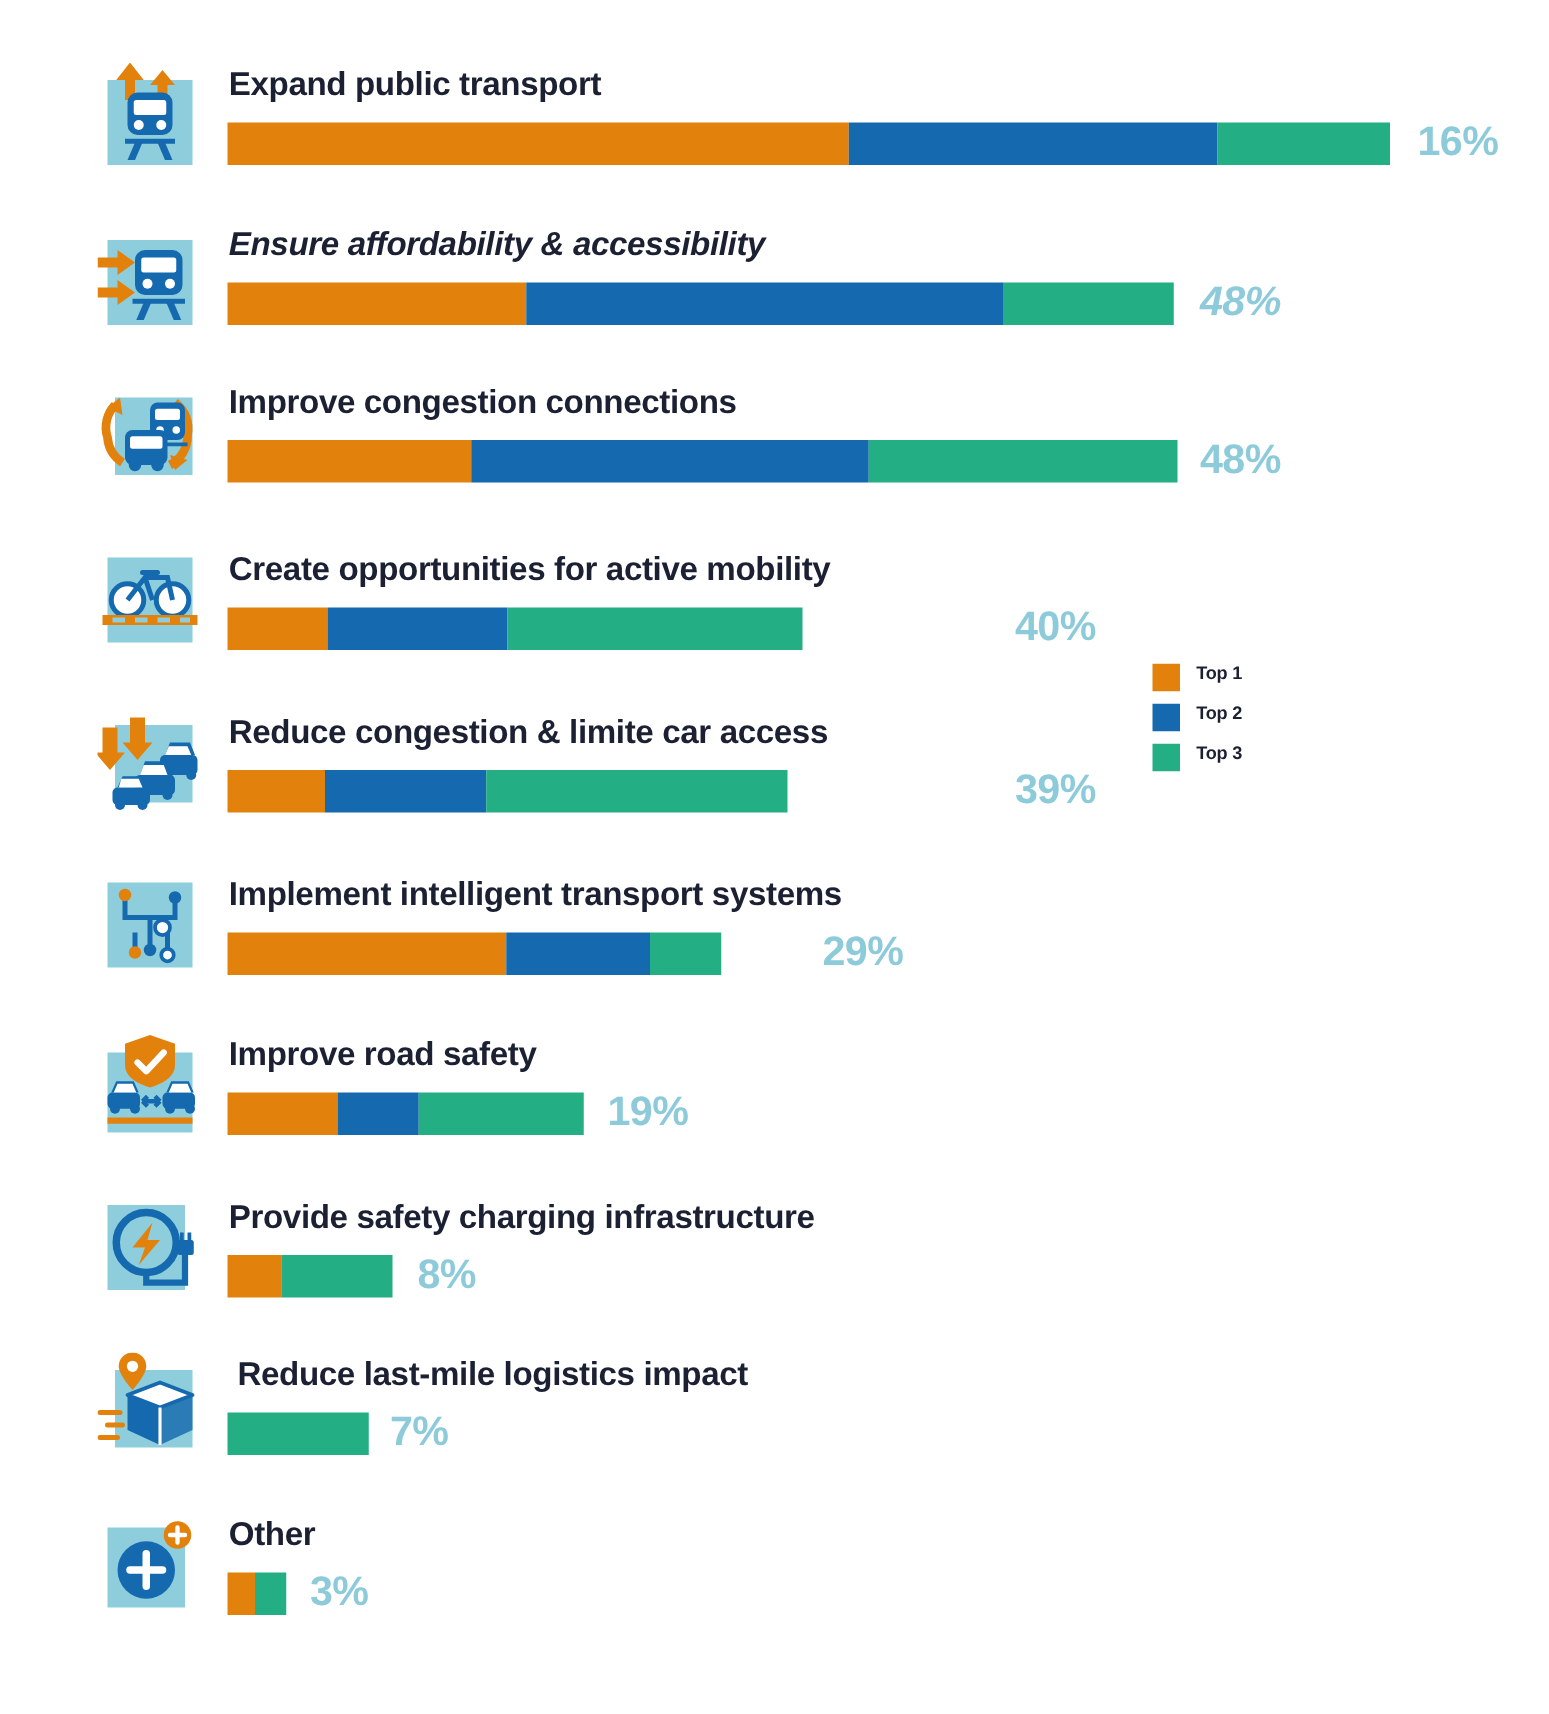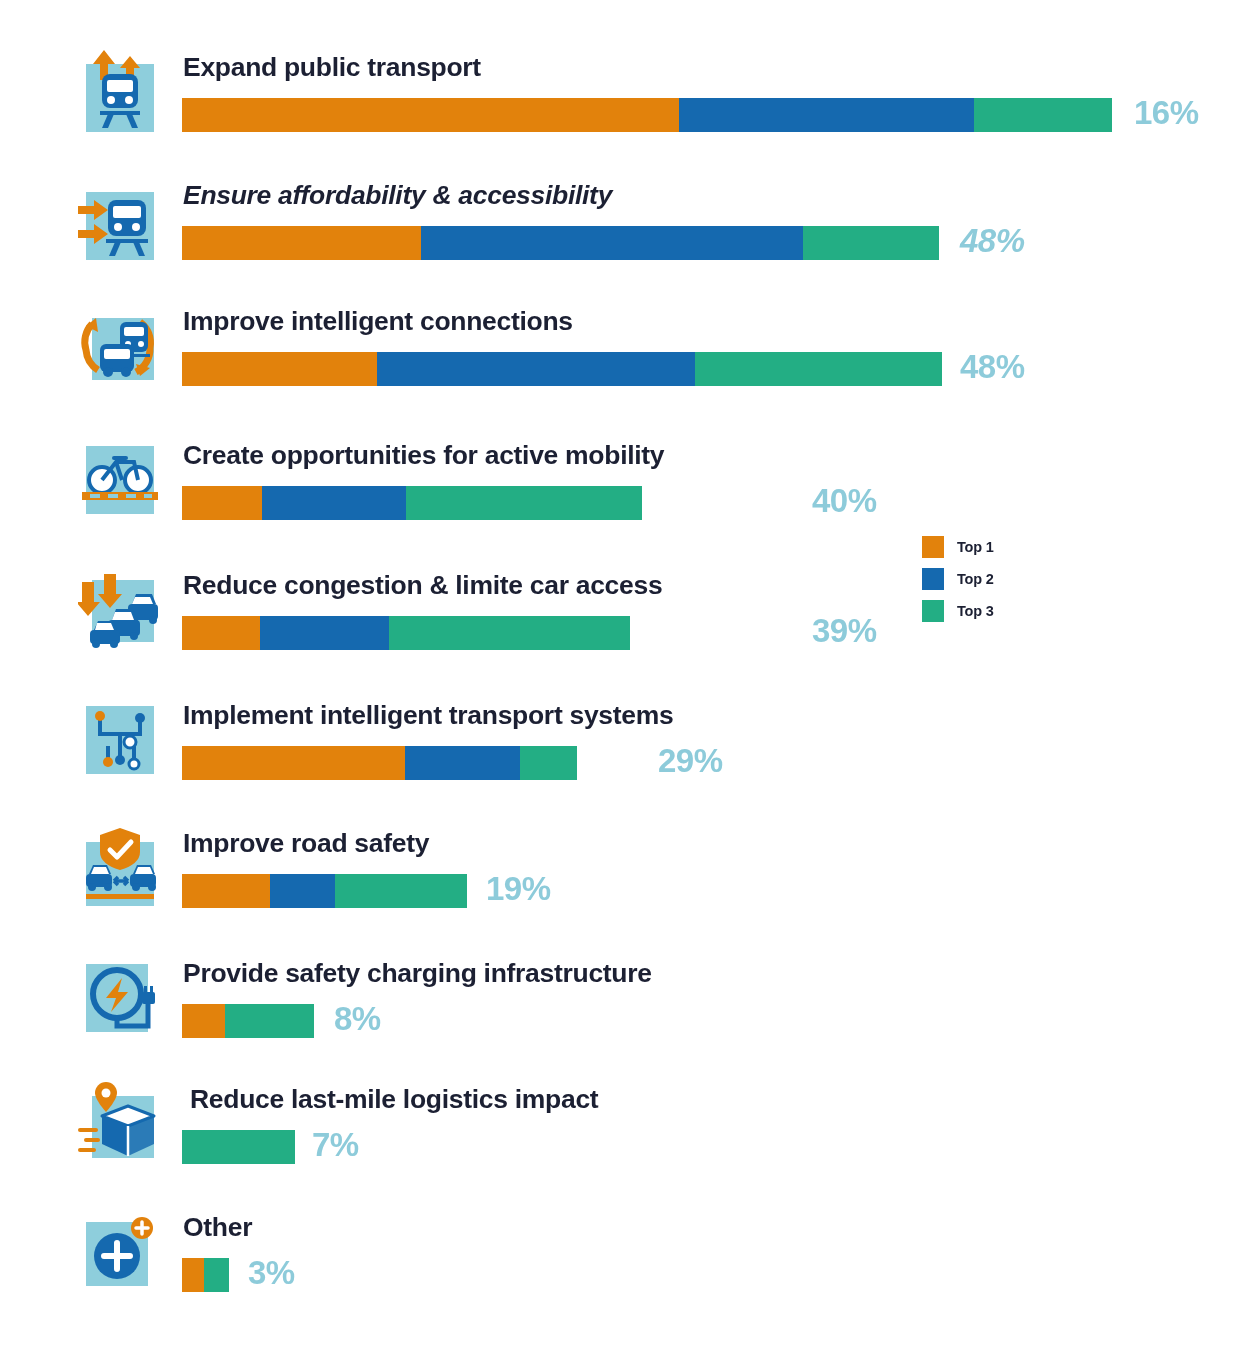--- a/index.html
+++ b/index.html
@@ -74,21 +74,20 @@
 
   
   #legend {
     position: absolute;
     left: 922px;
     top: 531px;
     width: 120px;
   }
   .legend-item {
     display: flex;
-    align-items: center;
     height: 31px;
     margin-bottom: 1px;
   }
   .legend-swatch {
     width: 22px;
     height: 22px;
     flex: 0 0 auto;
   }
   .legend-label {
     margin-left: 13px;
@@ -163,21 +162,21 @@
         <rect x="46" y="23" width="20" height="9" rx="2" fill="#ffffff"></rect>
         <circle cx="50" cy="40" r="3" fill="#ffffff"></circle>
         <circle cx="63" cy="40" r="3" fill="#ffffff"></circle>
         <rect x="40" y="50" width="32" height="3" fill="#1569AF"></rect>
         <rect x="22" y="40" width="34" height="28" rx="6" fill="#1569AF"></rect>
         <rect x="26" y="45" width="26" height="10" rx="2" fill="#ffffff"></rect>
         <circle cx="30" cy="68" r="5" fill="#1569AF"></circle>
         <circle cx="48" cy="68" r="5" fill="#1569AF"></circle>
       </svg>
     </div>
-    <div class="row-label">Improve intelligent connections</div>
+    <div class="row-label">Improve congestion connections</div>
     <div class="bar">
       <div class="seg seg-top1" style="width:195px;"></div>
       <div class="seg seg-top2" style="width:318px;"></div>
       <div class="seg seg-top3" style="width:247px;"></div>
     </div>
     <div class="value" style="left:948px;">48%</div>
   </div>
 
   <div class="row" style="top:434px;">
     <div class="icon-box">

